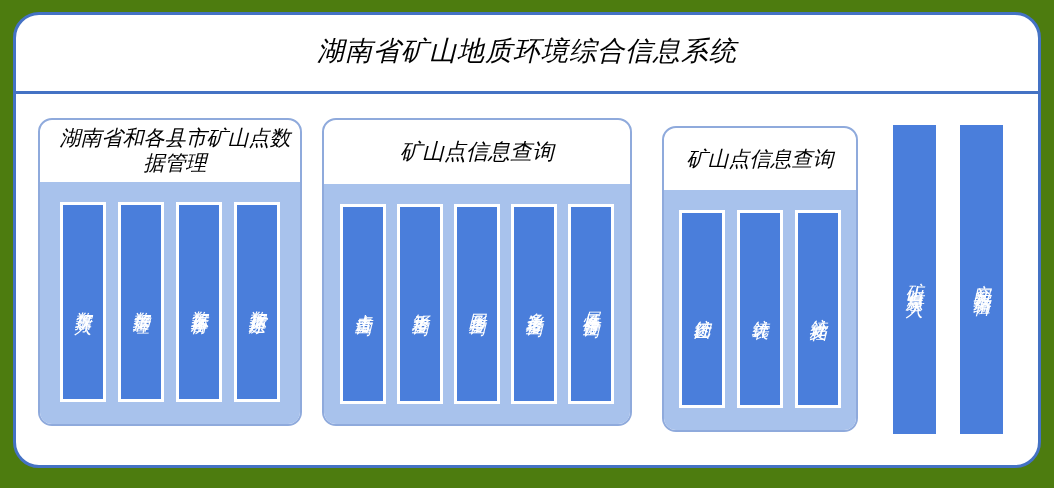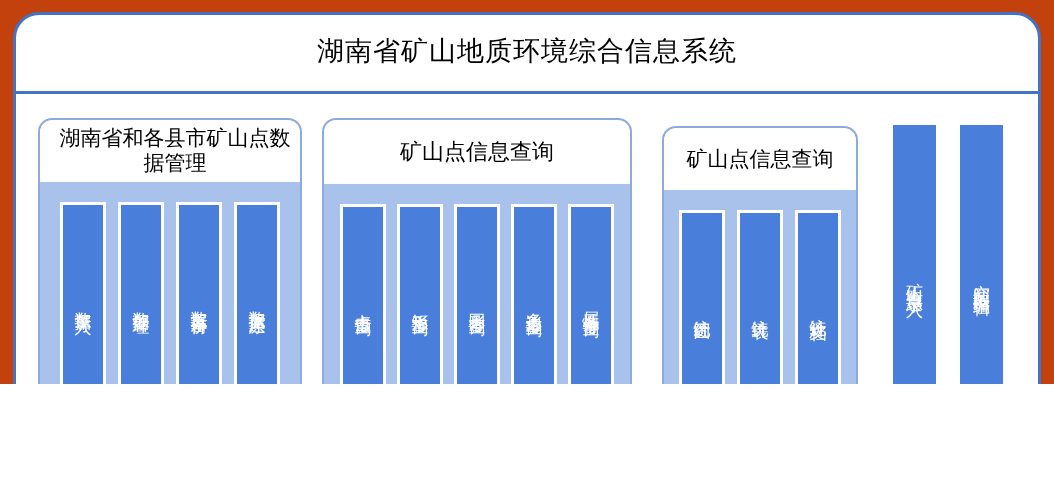--- a/index.html
+++ b/index.html
@@ -5,23 +5,24 @@
 <style>
   html, body {
     margin: 0;
     padding: 0;
     background: #ffffff;
     font-family: "Liberation Sans", "DejaVu Sans", sans-serif;
   }
   #stage {
     position: relative;
     width: 1054px;
-    height: 384px;
-    background: #c2410c;
+    height: 488px;
+    background: #4d7c0f;
     overflow: hidden;
+    font-style: italic;
   }
 
   
   .outer-frame {
     position: absolute;
     left: 13px;
     top: 12px;
     width: 1028px;
     height: 456px;
     box-sizing: border-box;

